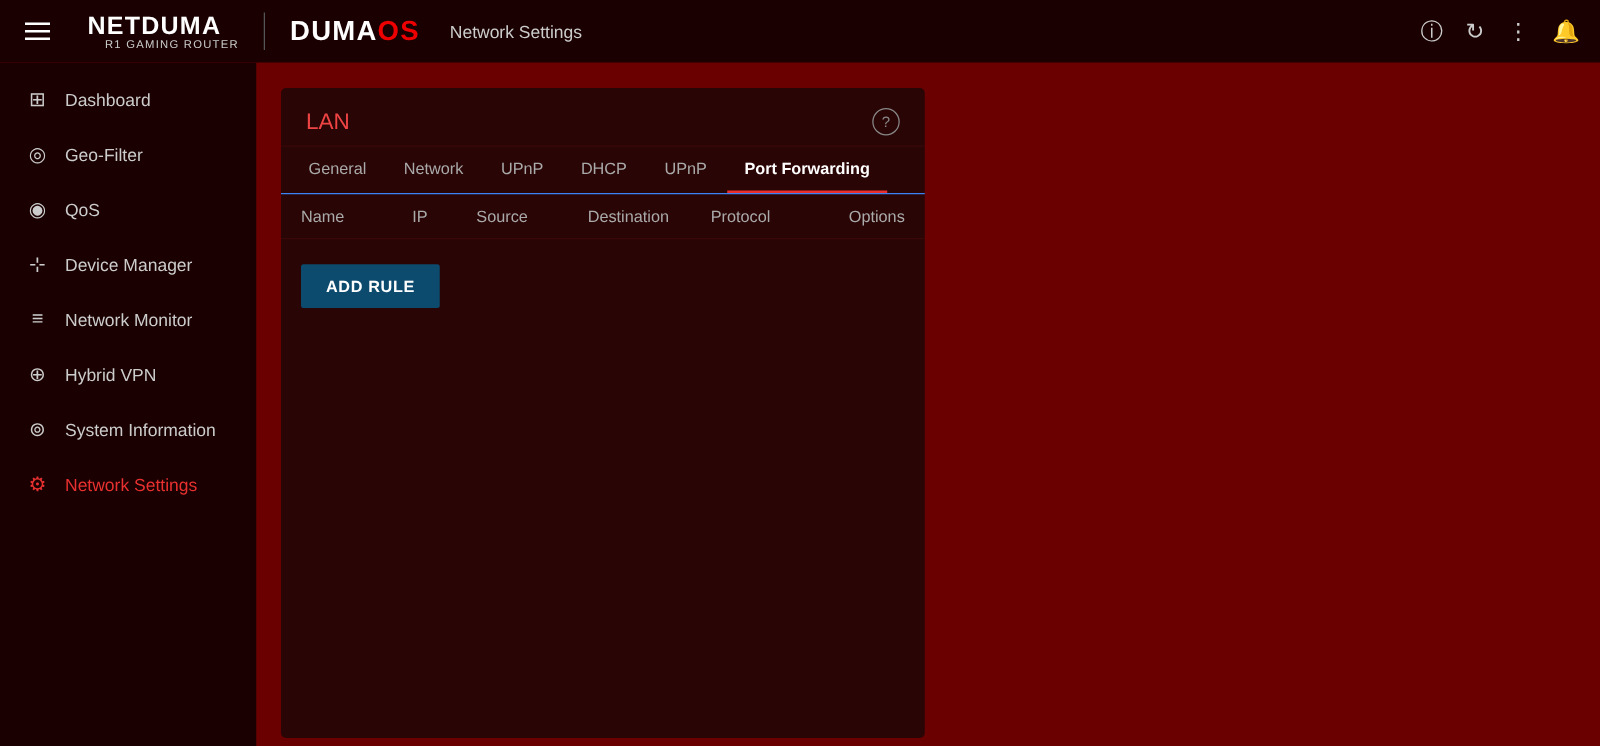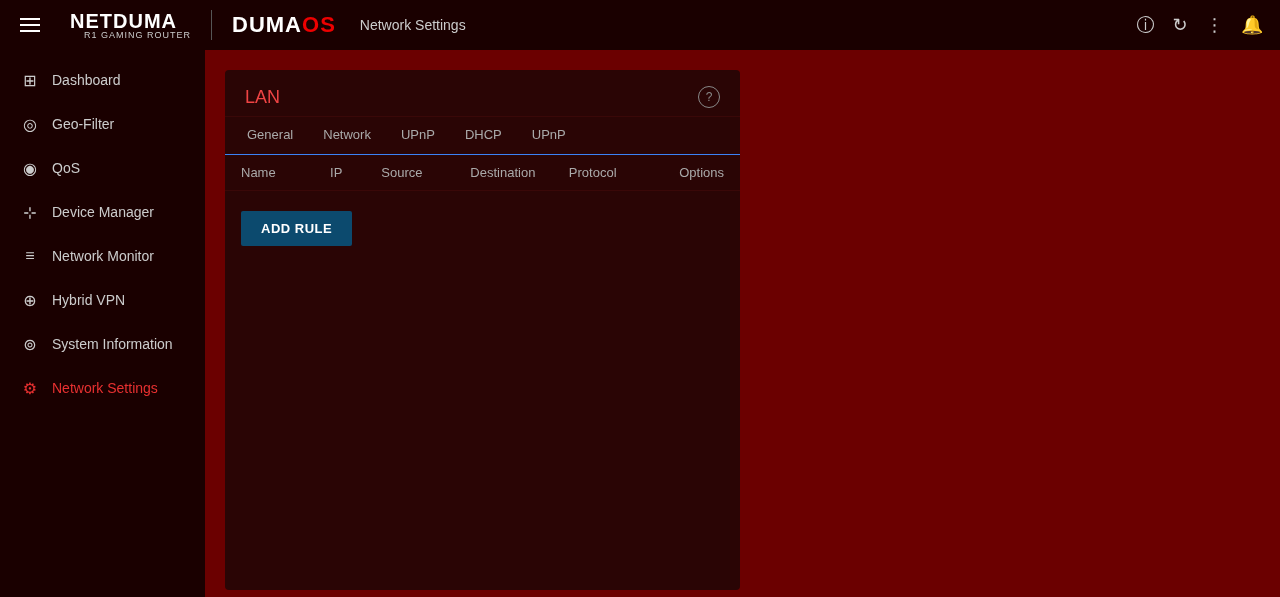--- a/index.html
+++ b/index.html
@@ -310,20 +310,23 @@
         </div>
         <div class="tab">
           <span>UPnP</span>
         </div>
         <div class="tab">
           <span>DHCP</span>
         </div>
         <div class="tab">
           <span>UPnP</span>
         </div>
+        <div class="tab active">
+          <span>Port Forwarding</span>
+        </div>
       </div>
 
       
       <div class="table-header">
         <span class="th th-name">Name</span>
         <span class="th th-ip">IP</span>
         <span class="th th-source">Source</span>
         <span class="th th-destination">Destination</span>
         <span class="th th-protocol">Protocol</span>
         <span class="th th-options">Options</span>

